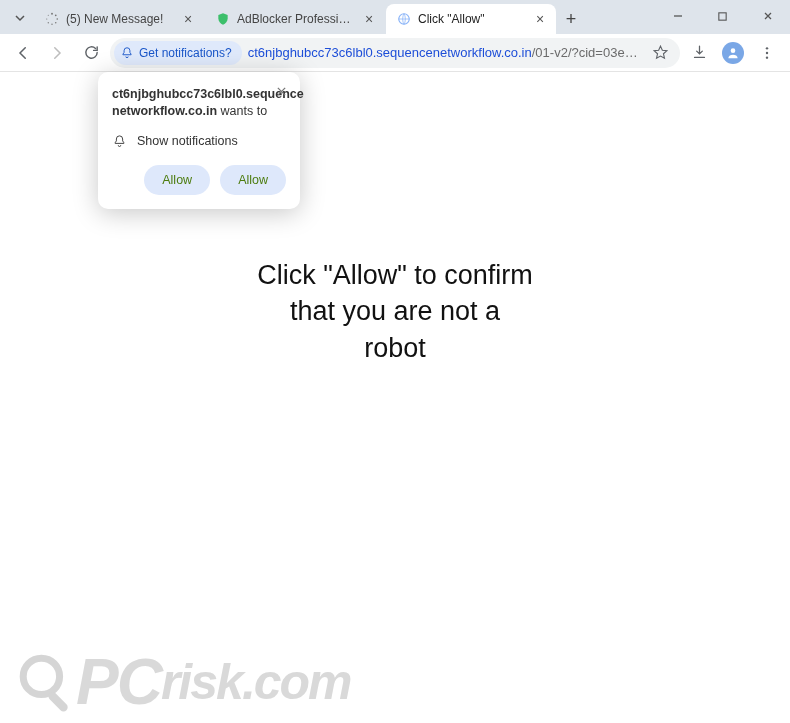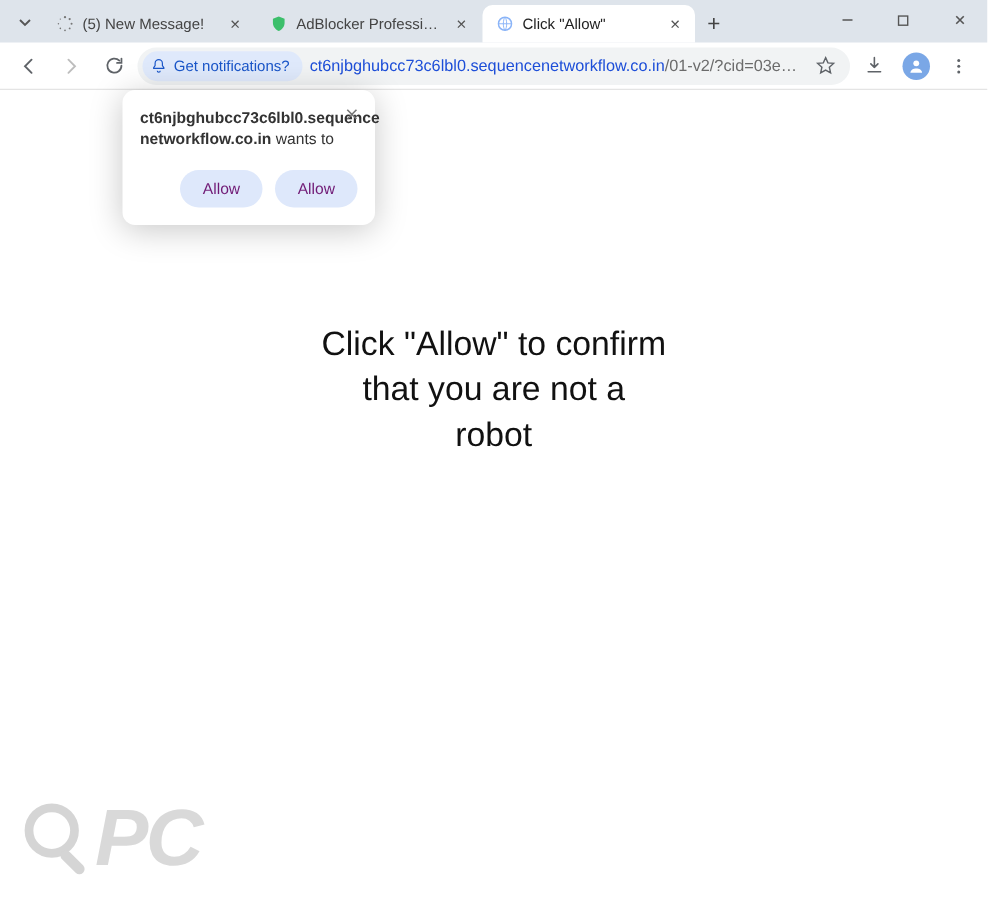--- a/index.html
+++ b/index.html
@@ -145,21 +145,21 @@
   .perm-close { position:absolute; right:10px; top:10px; color:#777; font-size:14px; width:18px;height:18px; display:flex;align-items:center;justify-content:center; }
   .perm-row { display:flex; align-items:center; gap:10px; margin-top:14px; color:#333; }
   .perm-actions { display:flex; justify-content:flex-end; gap:10px; margin-top:16px; }
   .pill-btn {
     height: 30px;
     border-radius: 16px;
     padding: 0 18px;
     font-size: 12.5px;
     display:flex; align-items:center; justify-content:center;
     background:#dee8fb;
-    color:#701a75;
+    color:#4d7c0f;
     font-weight:500;
   }
 
   
   .headline {
     position:absolute;
     left:50%;
     top: 185px;
     transform: translateX(-50%);
     text-align:center;
@@ -167,21 +167,21 @@
     color:#111;
     line-height:1.35;
     font-family: Arial, sans-serif;
     white-space: pre-line;
   }
 
   
   .watermark {
     position:absolute;
     left: 12px;
-    bottom: 16px;
+    bottom: 4px;
     font-family: Arial, sans-serif;
     font-weight: 900;
     font-style: italic;
     font-size: 64px;
     letter-spacing: -2px;
     color: rgba(130,130,130,0.30);
     display:flex; align-items:center;
     pointer-events:none;
     user-select:none;
   }
@@ -330,35 +330,43 @@
   <div class="perm-popup">
     <div class="perm-close">
       <svg width="11" height="11" viewBox="0 0 12 12">
           <path d="M2 2l8 8M10 2l-8 8" stroke="#777" stroke-width="1.4"></path>
         </svg>
     </div>
     <div class="perm-title">
       <span>ct6njbghubcc73c6lbl0.sequence</span><br>
       <span>networkflow.co.in</span><span class="wants"> wants to</span>
     </div>
+    <div class="perm-row">
+      <svg width="15" height="15" viewBox="0 0 24 24">
+          <path d="M12 3a5 5 0 0 0-5 5v3l-2 3v1h14v-1l-2-3V8a5 5 0 0 0-5-5zM10 18a2 2 0 0 0 4 0" fill="none" stroke="#444" stroke-width="1.6"></path>
+        </svg>
+      <span>Show notifications</span>
+    </div>
     <div class="perm-actions">
       <div class="pill-btn">
         <span>Allow</span>
       </div>
       <div class="pill-btn">
         <span>Allow</span>
       </div>
     </div>
   </div>
 
   <div class="headline">Click "Allow" to confirm
 that you are not a
 robot</div>
 
   <div class="watermark">
     <svg class="wm-icon" viewBox="0 0 100 100">
       <circle cx="42" cy="42" r="26" fill="none" stroke="#888" stroke-width="10"></circle>
       <rect x="58" y="62" width="34" height="12" rx="6" transform="rotate(45 58 62)" fill="#888"></rect>
     </svg>
     <span class="mono">PC</span>
+      <span class="mono lower">risk</span>
+      <span class="mono lower">.com</span>
   </div>
 
 </div>
 
 </body></html>

